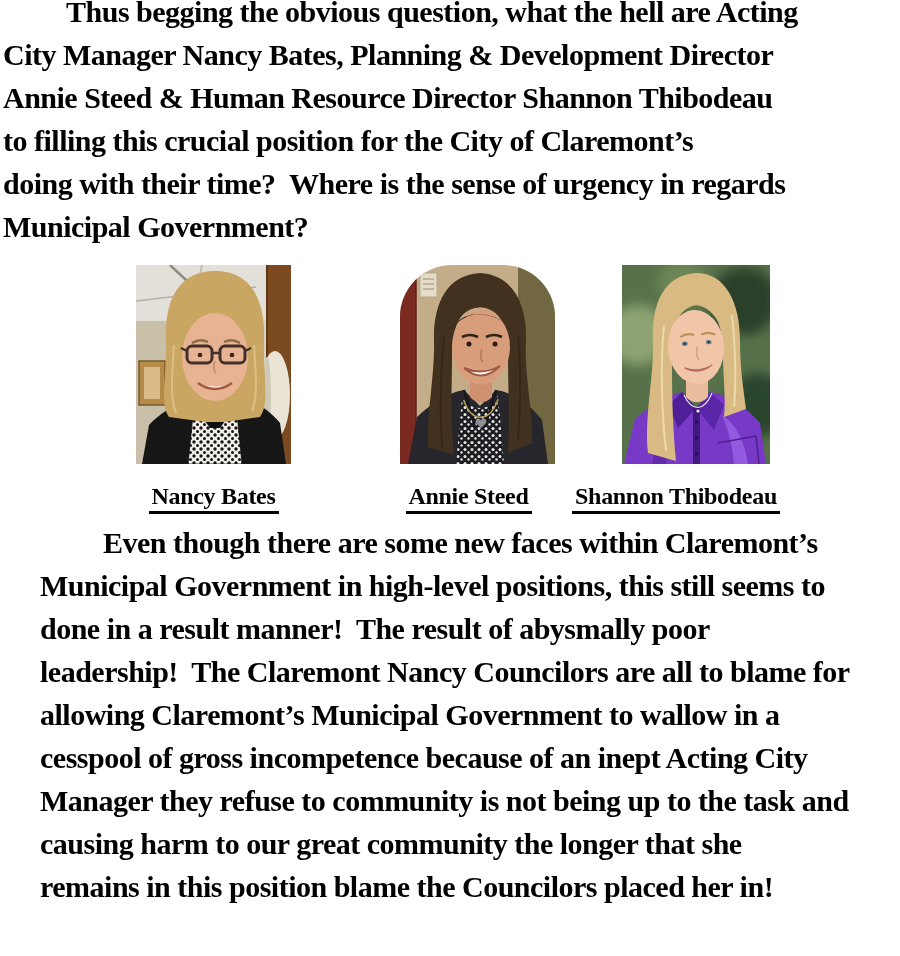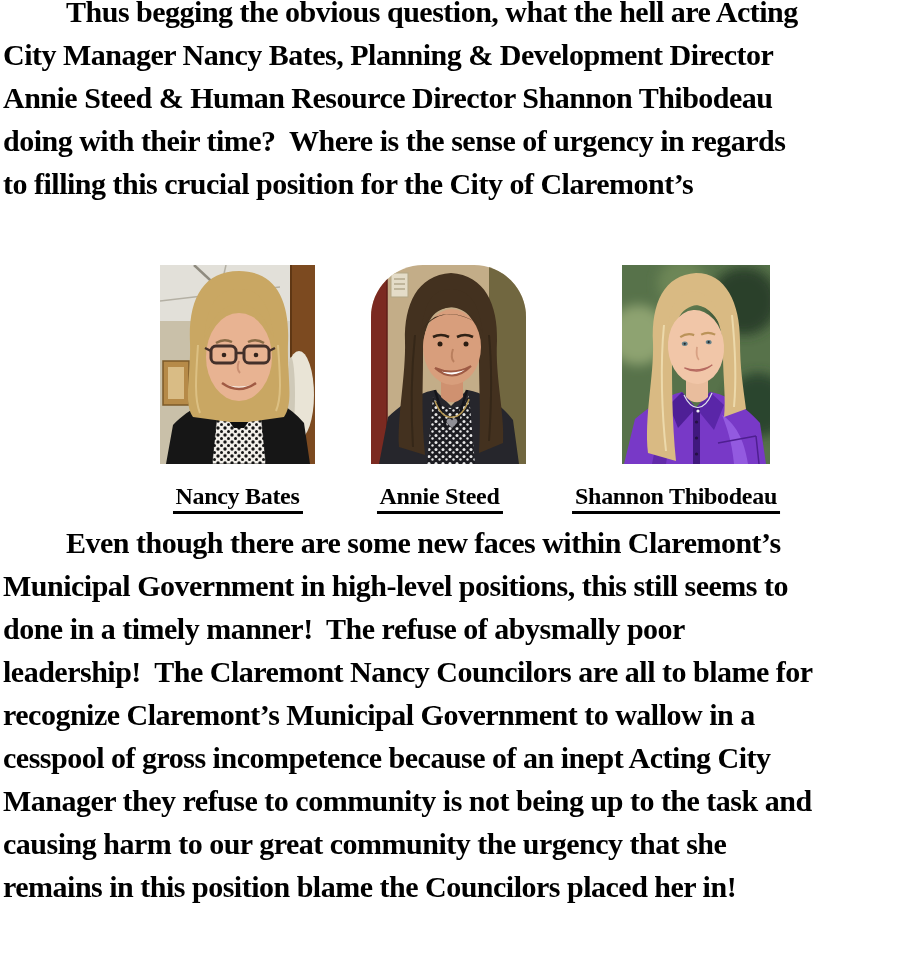--- a/index.html
+++ b/index.html
@@ -7,33 +7,33 @@
     position: relative;
     width: 900px;
     height: 956px;
     background: #ffffff;
     overflow: hidden;
     font-family: "Liberation Serif", "DejaVu Serif", serif;
     color: #000;
   }
   .para { position: absolute; left: 3px; right: 0; }
   .p1 { top: -10px; }
-  .p2 { top: 521px; }
+  .p2 { top: 521px; margin-left: 37px; }
   .line {
     font-weight: 700;
     font-size: 30px;
     line-height: 43px;
     letter-spacing: -0.5px;
     white-space: pre;        
   }
   .indent { padding-left: 63px; }
 
   .fig { position: absolute; top: 265px; margin: 0; }
-  .fig1 { left: 160px; width: 155px; }
-  .fig2 { left: 371px; width: 155px; }
+  .fig1 { left: 136px; width: 155px; }
+  .fig2 { left: 400px; width: 155px; }
   .fig3 { left: 622px; width: 132px; }
   .fig svg { display: block; }
   .arched { border-radius: 52px 52px 0 0; }
 
   .caption {
     position: absolute;
     top: 218px;
     left: 50%;
     transform: translateX(-50%);
     white-space: nowrap;
@@ -51,22 +51,23 @@
 </style>
 </head>
 <body>
 
 <div class="page">
 
   <div class="para p1">
     <div class="line indent">Thus begging the obvious question, what the hell are Acting</div>
     <div class="line">City Manager Nancy Bates, Planning &amp; Development Director</div>
     <div class="line">Annie Steed &amp; Human Resource Director Shannon Thibodeau</div>
+    <div class="line">to filling this crucial position for the City of Claremont’s</div>
     <div class="line">doing with their time?  Where is the sense of urgency in regards</div>
-    <div class="line">to filling this crucial position for the City of Claremont’s</div>
+    <div class="line">Municipal Government?</div>
   </div>
 
   <figure class="fig fig1">
     <svg width="155" height="199" viewBox="0 0 155 199">
       <defs>
         <pattern id="nb-pat" width="7" height="7" patternUnits="userSpaceOnUse">
           <rect width="7" height="7" fill="#f2efe9"></rect>
           <circle cx="2" cy="2" r="1.7" fill="#161616"></circle>
           <circle cx="5.5" cy="5.5" r="1.5" fill="#161616"></circle>
         </pattern>
@@ -210,22 +211,22 @@
       </g>
     </svg>
     <figcaption class="caption">
       <span class="u">Shannon Thibodeau</span>
     </figcaption>
   </figure>
 
   <div class="para p2">
     <div class="line indent">Even though there are some new faces within Claremont’s</div>
     <div class="line">Municipal Government in high-level positions, this still seems to</div>
-    <div class="line">done in a timely manner!  The refuse of abysmally poor</div>
+    <div class="line">done in a result manner!  The result of abysmally poor</div>
     <div class="line">leadership!  The Claremont Nancy Councilors are all to blame for</div>
-    <div class="line">recognize Claremont’s Municipal Government to wallow in a</div>
+    <div class="line">allowing Claremont’s Municipal Government to wallow in a</div>
     <div class="line">cesspool of gross incompetence because of an inept Acting City</div>
     <div class="line">Manager they refuse to community is not being up to the task and</div>
-    <div class="line">causing harm to our great community the urgency that she</div>
+    <div class="line">causing harm to our great community the longer that she</div>
     <div class="line">remains in this position blame the Councilors placed her in!</div>
   </div>
 
 </div>
 
 </body></html>

